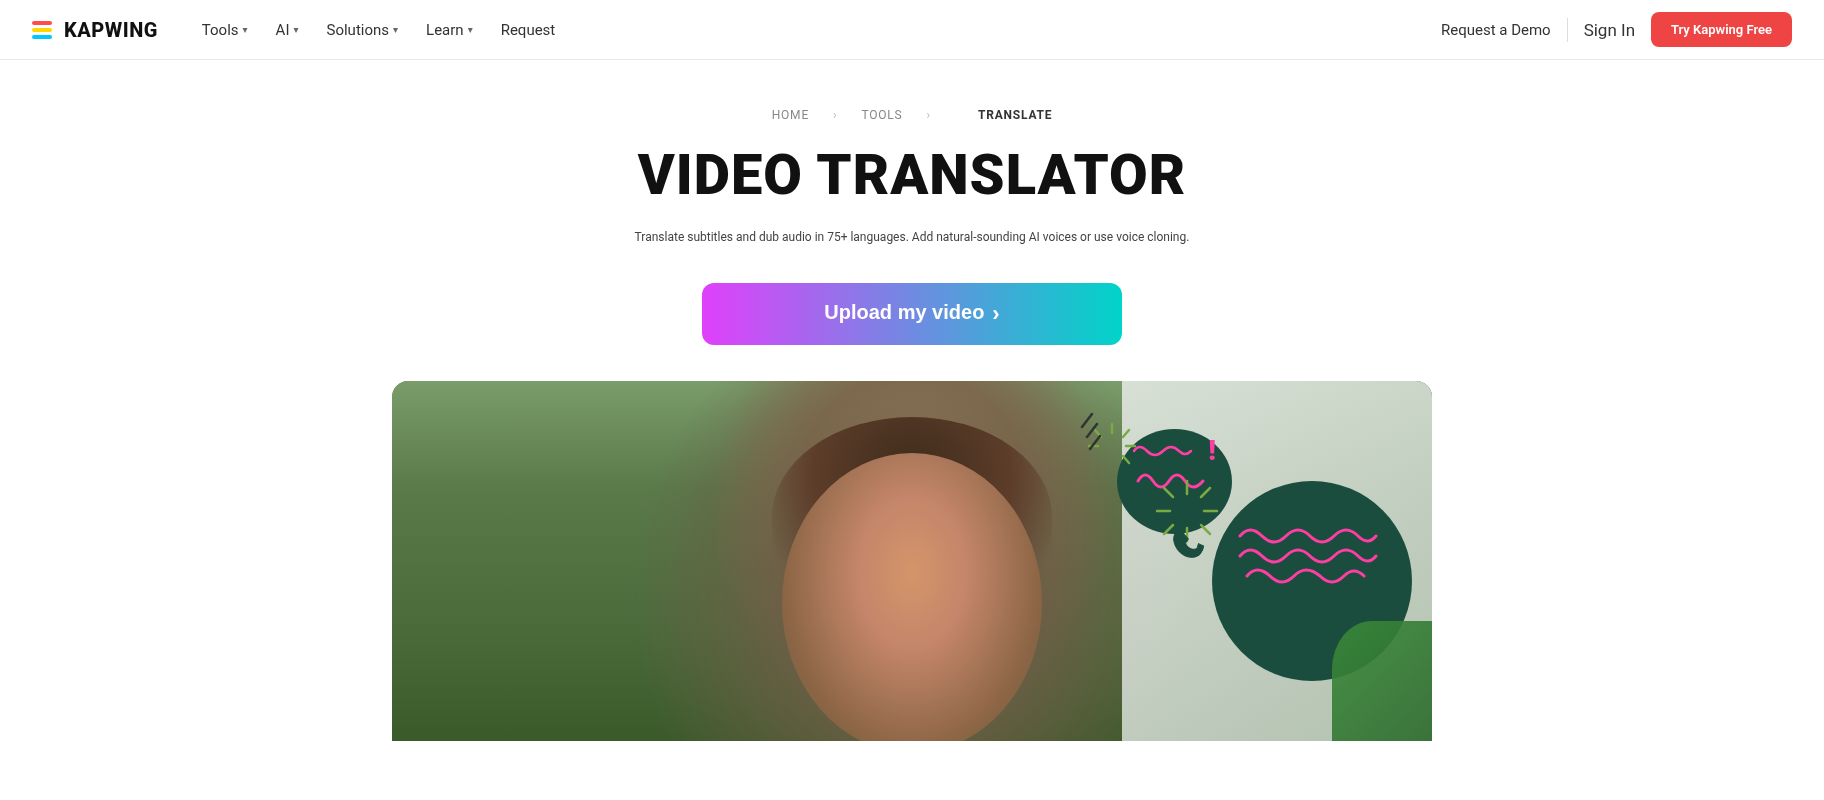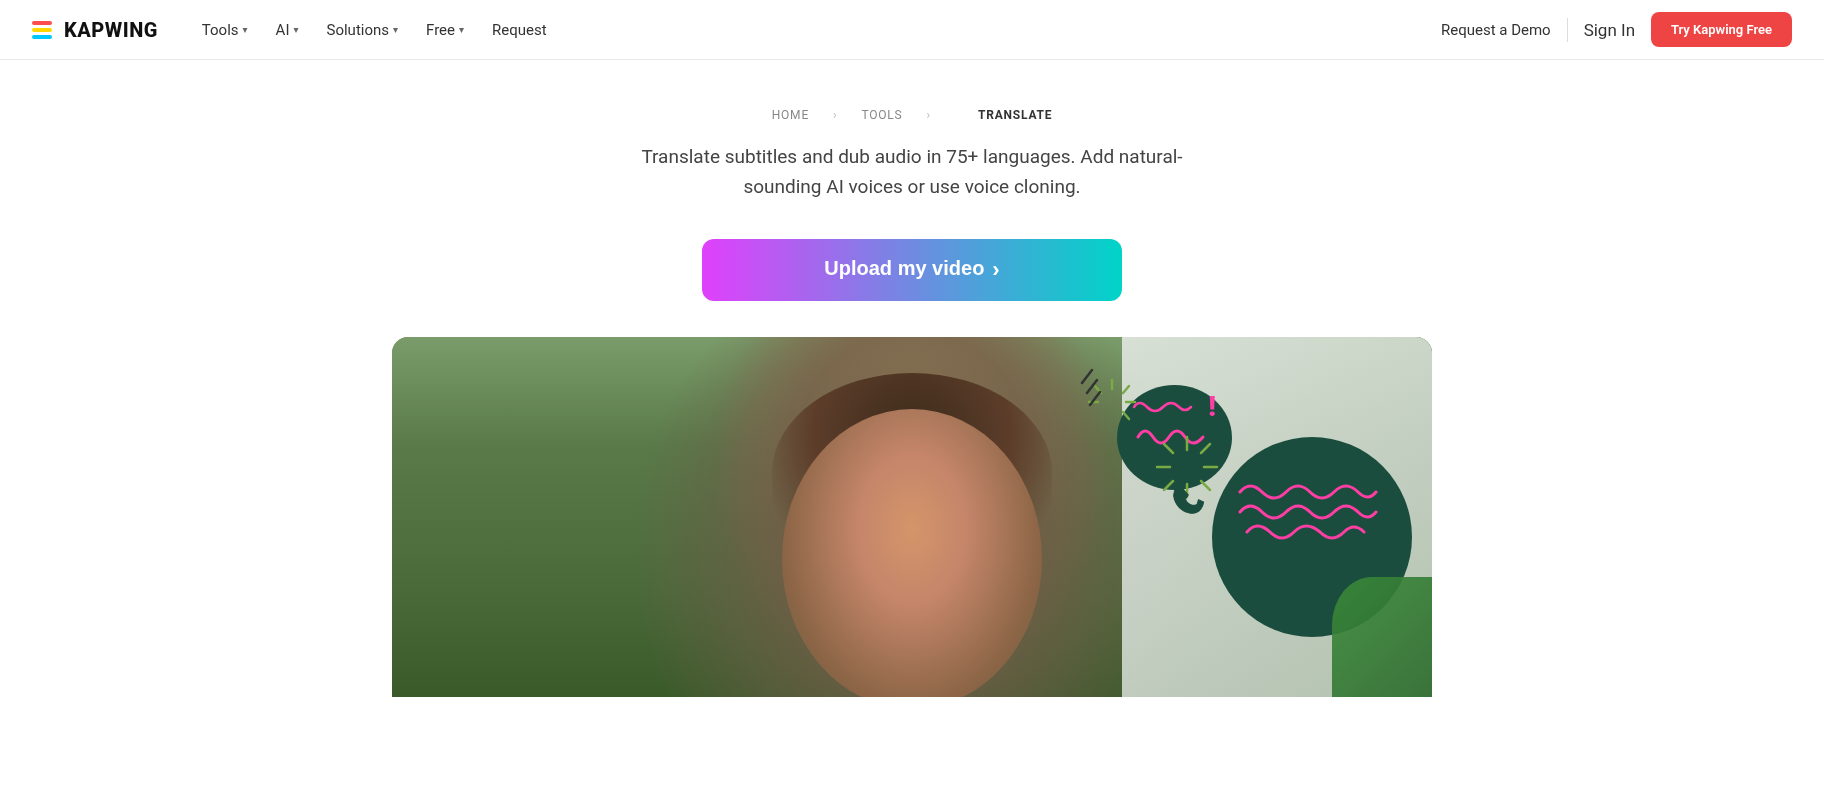--- a/index.html
+++ b/index.html
@@ -45,21 +45,21 @@
       font-size: 12px; color: #888; letter-spacing: 0.8px; text-transform: uppercase;
       margin-bottom: 20px;
     }
     .breadcrumb-sep { color: #bbb; }
     .breadcrumb-current { font-weight: 700; color: #333; margin-left: 23px; }
     .hero-title {
       font-size: 56px; font-weight: 900; color: #111;
       letter-spacing: 1px; text-transform: uppercase; margin-bottom: 20px;
     }
     .hero-desc {
-      font-size: 19px; color: #444; max-width: 560px; line-height: 1.6; margin-bottom: 36px;
+      font-size: 12px; color: #444; max-width: 560px; line-height: 1.6; margin-bottom: 36px;
     }
     .btn-upload {
       display: inline-flex; gap: 8px;
       padding: 18px 60px; border-radius: 12px; border: none; cursor: pointer;
       font-size: 20px; font-weight: 700; color: #fff;
       background: linear-gradient(90deg, #E040FB 0%, #00D4C8 100%);
       margin-bottom: 36px; min-width: 420px; justify-content: center;
     }
     .btn-arrow { font-size: 22px; }
 
@@ -124,21 +124,21 @@
       </button>
       <button class="nav-link">
         <span>AI</span>
         <span class="chevron">▾</span>
       </button>
       <button class="nav-link">
         <span>Solutions</span>
         <span class="chevron">▾</span>
       </button>
       <button class="nav-link">
-        <span>Free</span>
+        <span>Learn</span>
         <span class="chevron">▾</span>
       </button>
       <button class="nav-link">
         <span>Request</span>
       </button>
     </div>
   </div>
   <div class="nav-right">
     <button class="btn-demo">Request a Demo</button>
     <div class="nav-divider"></div>
@@ -148,20 +148,21 @@
 </nav>
 
 <section class="hero">
   <div class="breadcrumb">
     <span>HOME</span>
     <span class="breadcrumb-sep">›</span>
     <span>TOOLS</span>
     <span class="breadcrumb-sep">›</span>
     <span class="breadcrumb-current">TRANSLATE</span>
   </div>
+  <h1 class="hero-title">VIDEO TRANSLATOR</h1>
   <p class="hero-desc">Translate subtitles and dub audio in 75+ languages. Add natural-sounding AI voices or use voice cloning.</p>
   <button class="btn-upload">
     <span>Upload my video</span>
     <span class="btn-arrow">›</span>
   </button>
 </section>
 
 <div style="display:flex; justify-content:center; background:#fff; padding-bottom:0;">
   <div class="video-container">
     <div class="video-bg">

